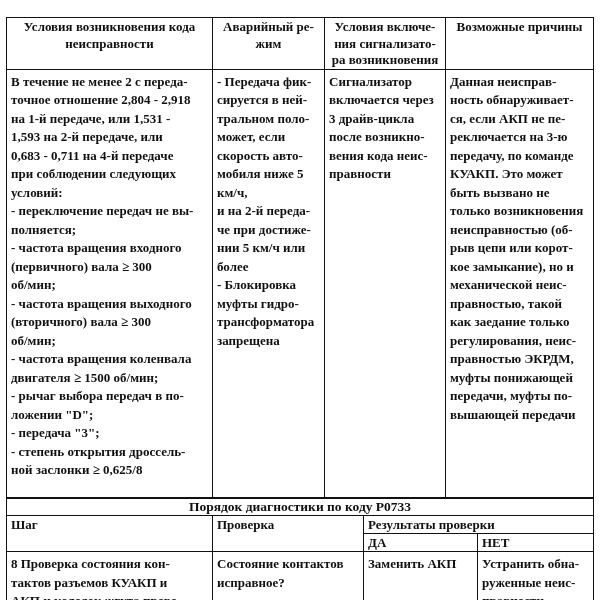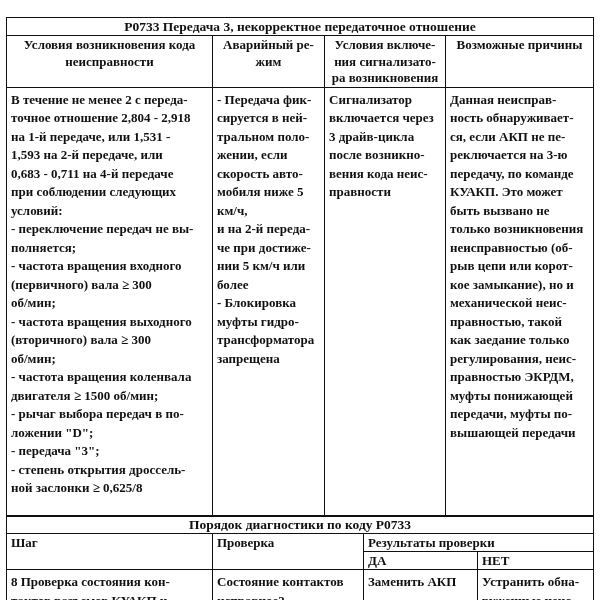--- a/index.html
+++ b/index.html
@@ -22,23 +22,20 @@
 
 <div class="doc">
   <table id="t1">
     <colgroup>
       <col style="width:206px">
         <col style="width:112px">
         <col style="width:121px">
         <col style="width:148px">
     </colgroup>
     <tbody>
-        <tr>
-      <td colspan="4" class="title">P0733 Передача 3, некорректное передаточное отношение</td>
-    </tr>
     <tr style="height:48px">
       <td class="hdr">
         <span class="ln">Условия возникновения кода</span>
         <span class="ln">неисправности</span>
       </td>
       <td class="hdr">
         <span class="ln">Аварийный ре-</span>
         <span class="ln">жим</span>
       </td>
       <td class="hdr">
@@ -72,21 +69,21 @@
             <span class="ln">- рычаг выбора передач в по-</span>
             <span class="ln">ложении "D";</span>
             <span class="ln">- передача "3";</span>
             <span class="ln">- степень открытия дроссель-</span>
             <span class="ln">ной заслонки ≥ 0,625/8</span>
           </td>
       <td class="body-cell" id="c-emer">
             <span class="ln">- Передача фик-</span>
             <span class="ln">сируется в ней-</span>
             <span class="ln">тральном поло-</span>
-            <span class="ln">жении, если</span>
+            <span class="ln">может, если</span>
             <span class="ln">скорость авто-</span>
             <span class="ln">мобиля ниже 5</span>
             <span class="ln">км/ч,</span>
             <span class="ln">и на 2-й переда-</span>
             <span class="ln">че при достиже-</span>
             <span class="ln">нии 5 км/ч или</span>
             <span class="ln">более</span>
             <span class="ln">- Блокировка</span>
             <span class="ln">муфты гидро-</span>
             <span class="ln">трансформатора</span>

